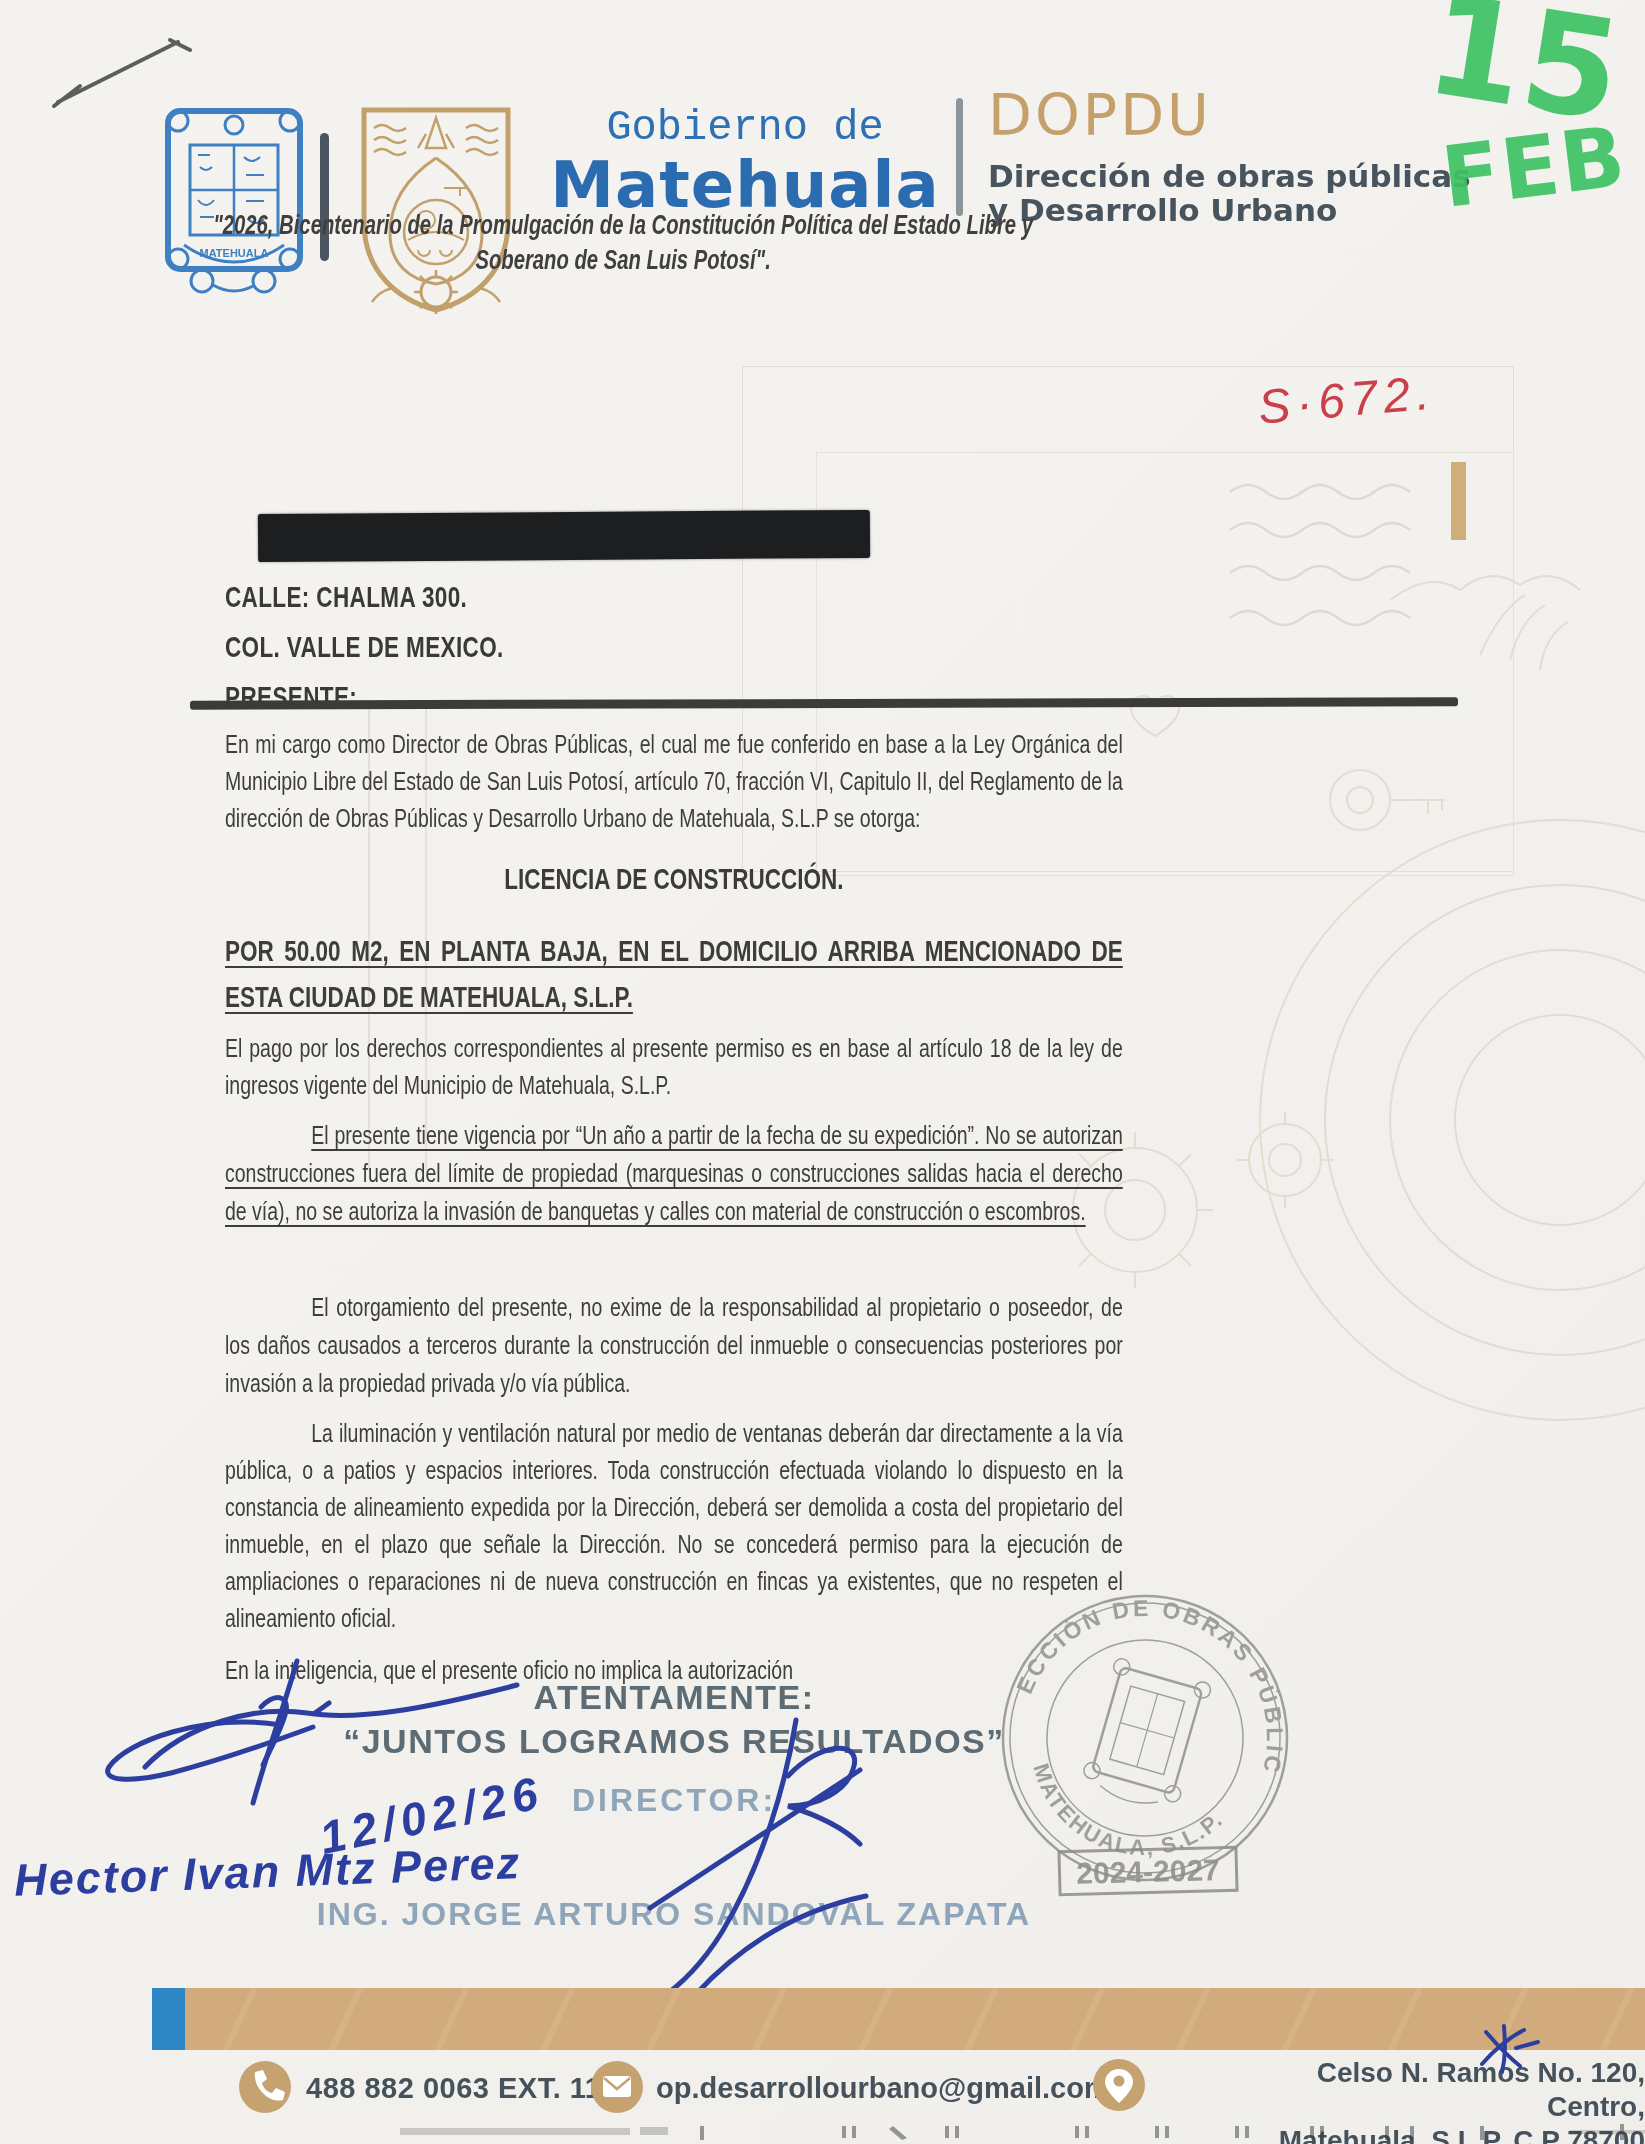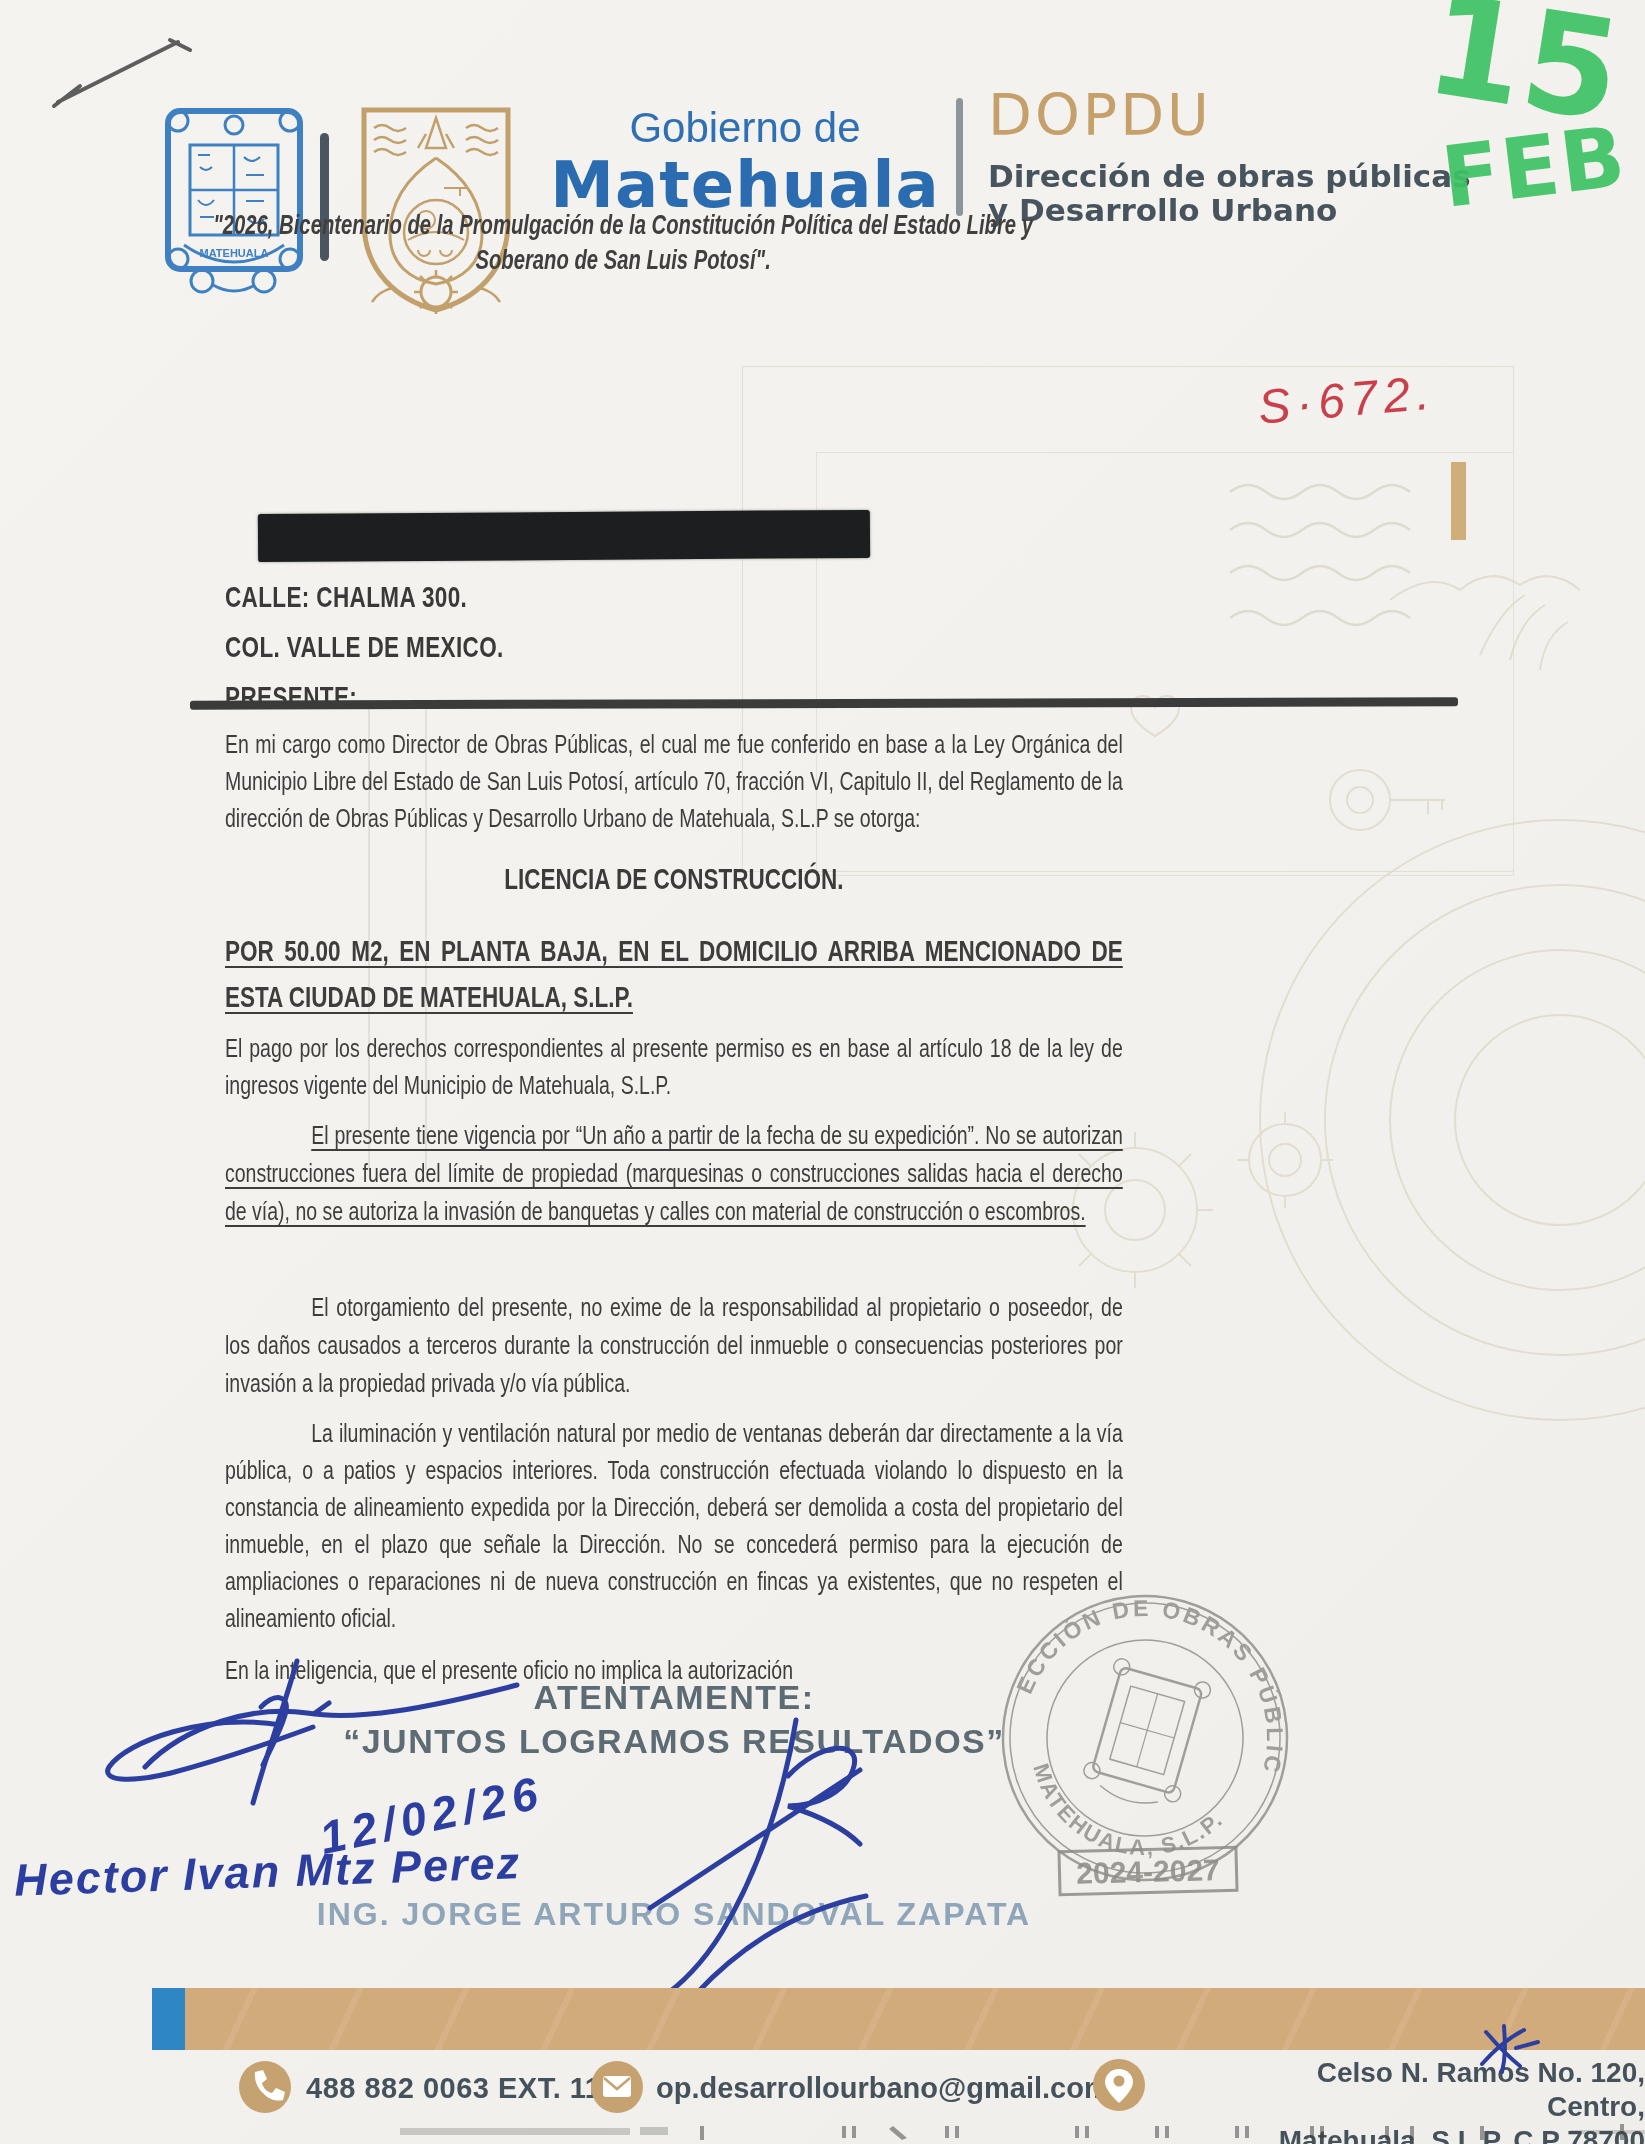--- a/index.html
+++ b/index.html
@@ -98,21 +98,21 @@
       <path d="M84,58 C114,78 130,104 130,134 C130,164 110,180 84,184 C58,180 38,164 38,134 C38,104 54,78 84,58" stroke-width="3"></path>
       <circle cx="84" cy="132" r="32" stroke-width="2.5"></circle>
       <circle cx="74" cy="120" r="9" stroke-width="2"></circle>
       <path d="M92,88 h22 M108,88 v8 M56,140 q28,-16 56,0 M66,150 a6,6 0 1 0 12,0 M88,150 a6,6 0 1 0 12,0" stroke-width="2"></path>
       <circle cx="84" cy="192" r="15" stroke-width="3"></circle>
       <path d="M84,177 v-7 M84,207 v7 M69,192 h-7 M99,192 h7 M73,181 l-5,-5 M95,181 l5,-5 M73,203 l-5,5 M95,203 l5,5" stroke-width="2.5"></path>
       <path d="M40,188 q-14,4 -20,14 M128,188 q14,4 20,14" stroke-width="2.5"></path>
     </g>
   </svg>
 
-  <div class="abs" style="left:540px;top:104px;width:410px;text-align:center;font-size:42px;color:#2f6fb3;font-family:Liberation Sans, sans-serif;">Gobierno de</div>
+  <div class="abs" style="left:540px;top:104px;width:410px;text-align:center;font-size:42px;color:#2f6fb3;font-family:Liberation Mono, monospace;">Gobierno de</div>
   <div class="abs" style="left:520px;top:148px;width:450px;text-align:center;font-size:64px;font-weight:bold;color:#2b6cb0;font-family:'DejaVu Sans',sans-serif;letter-spacing:1px;">Matehuala</div>
 
   <div class="abs" style="left:956px;top:98px;width:7px;height:118px;background:#8b959c;border-radius:4px;"></div>
 
   <div class="abs" style="left:988px;top:82px;font-size:57px;font-weight:normal;color:#c5a06b;font-family:'DejaVu Sans',sans-serif;letter-spacing:3px;">DOPDU</div>
   <div class="abs" style="left:988px;top:158px;font-size:31px;font-weight:bold;color:#47545e;font-family:'DejaVu Sans',sans-serif;">Dirección de obras públicas</div>
   <div class="abs" style="left:988px;top:192px;font-size:31px;font-weight:bold;color:#47545e;font-family:'DejaVu Sans',sans-serif;">y Desarrollo Urbano</div>
 
   <div class="abs" style="left:1428px;top:-22px;font-size:138px;font-weight:bold;color:#3ec364;transform:rotate(9deg);font-family:'DejaVu Sans',sans-serif;opacity:.92;">15</div>
   <div class="abs" style="left:1442px;top:118px;font-size:84px;font-weight:bold;color:#3ec364;transform:rotate(-7deg);font-family:'DejaVu Sans',sans-serif;opacity:.92;letter-spacing:2px;">FEB</div>
@@ -146,20 +146,21 @@
 
   <div class="abs cond para ind" style="left:225px;top:1288px;line-height:38px;">El otorgamiento del presente, no exime de la responsabilidad al propietario o poseedor, de los daños causados a terceros durante la construcción del inmueble o consecuencias posteriores por invasión a la propiedad privada y/o vía pública.</div>
 
   <div class="abs cond para ind" style="left:225px;top:1415px;line-height:37px;">La iluminación y ventilación natural por  medio de ventanas deberán dar directamente a la vía pública, o a patios y espacios interiores.  Toda construcción efectuada violando lo dispuesto en la constancia de alineamiento expedida por la Dirección, deberá ser demolida a costa del propietario del inmueble, en el plazo que señale la  Dirección.  No se concederá permiso para la ejecución de ampliaciones o reparaciones ni de nueva construcción en fincas ya existentes, que no respeten el alineamiento oficial.</div>
 
   <div class="abs cond para" style="left:225px;top:1652px;">En la inteligencia, que el presente oficio no implica la autorización</div>
 
   <div class="abs closing" style="left:225px;top:1722px;">“JUNTOS LOGRAMOS RESULTADOS”</div>
   <div class="abs closing" style="left:225px;top:1678px;">ATENTAMENTE:</div>
 
+  <div class="abs lightblue" style="left:225px;top:1782px;width:898px;text-align:center;font-size:32px;font-weight:bold;letter-spacing:3px;">DIRECTOR:</div>
 
   <div class="abs lightblue" style="left:225px;top:1896px;width:898px;text-align:center;font-size:32px;font-weight:bold;letter-spacing:2px;">ING. JORGE ARTURO SANDOVAL ZAPATA</div>
 
   <svg class="abs" style="left:975px;top:1578px;opacity:.8;" width="340" height="320" viewBox="0 0 340 320">
     <g transform="rotate(16 170 160)" stroke="#8b8a84" fill="none">
       <circle cx="170" cy="160" r="142" stroke-width="2.5"></circle>
       <circle cx="170" cy="160" r="135" stroke-width="1.5"></circle>
       <circle cx="170" cy="160" r="98" stroke-width="1.5"></circle>
       <defs>
         <path id="arcTop" d="M48,160 A122,122 0 1 1 292,160"></path>

